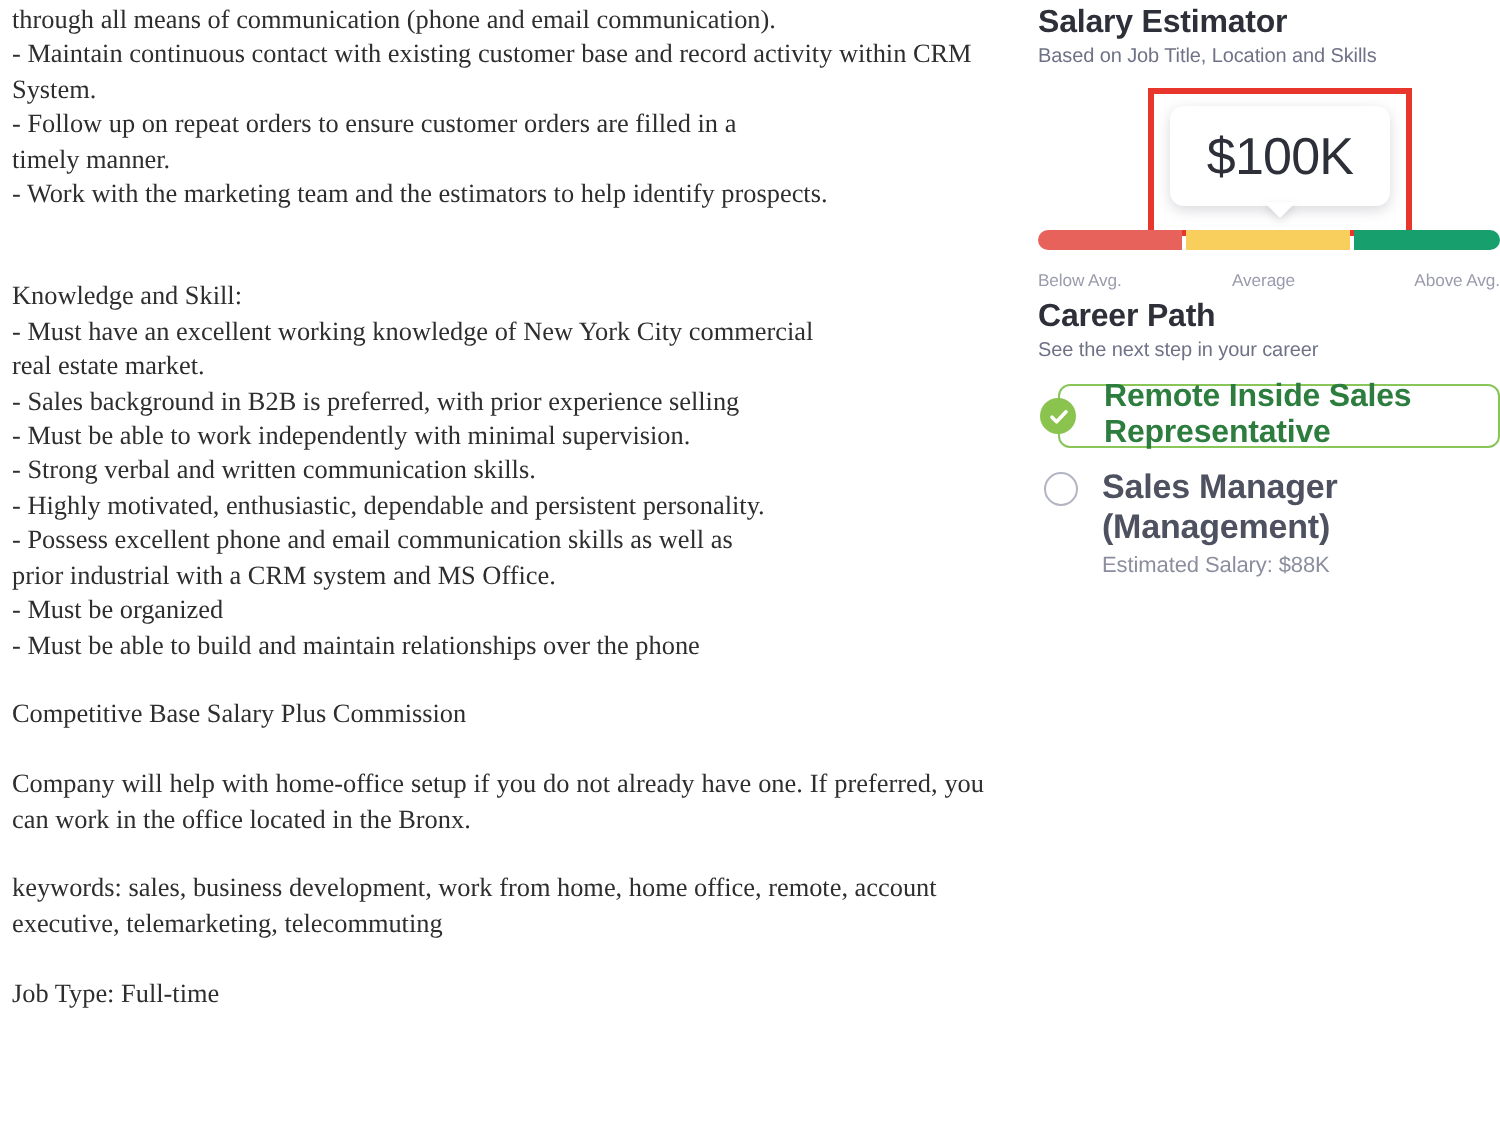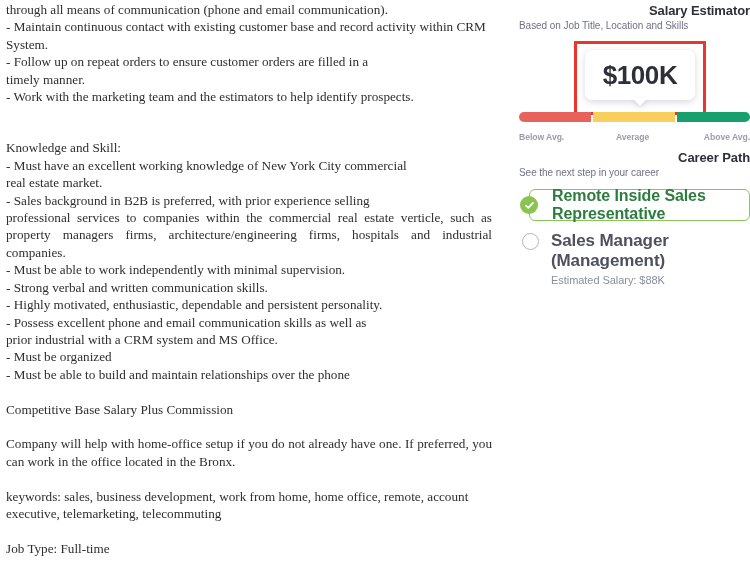--- a/index.html
+++ b/index.html
@@ -45,47 +45,45 @@
   #side-panel {
     position: absolute;
     left: 505px;
     top: 0;
     width: 245px;
     height: 571px;
     font-family: "Liberation Sans", sans-serif;
   }
 
   .widget-title {
-    font-size: 13px;
+    font-size: 16px;
     font-weight: bold;
     color: #2d2f39;
     letter-spacing: -0.1px;
     margin: 0;
     padding: 0;
-    text-align: right;
   }
   .widget-sub {
     font-size: 10px;
     color: #6f7287;
     margin: 2px 0 0 0;
     letter-spacing: -0.05px;
   }
 
   
   #salary-estimator {
     position: absolute;
     left: 14px;
     top: 3px;
     width: 231px;
   }
   #salary-gauge-wrap {
     position: relative;
     margin-top: 10px;
     height: 88px;
-    font-weight: bold;
   }
   #salary-bubble-annotation {
     position: absolute;
     left: 55px;
     top: 0px;
     width: 132px;
     height: 74px;
     border: 3px solid #e8362c;
     box-sizing: border-box;
   }
@@ -240,21 +238,20 @@
       <div class="jd-line">through all means of communication (phone and email communication).</div>
       <div class="jd-line">- Maintain continuous contact with existing customer base and record activity within CRM System.</div>
       <div class="jd-line">- Follow up on repeat orders to ensure customer orders are filled in a</div>
       <div class="jd-line">timely manner.</div>
       <div class="jd-line">- Work with the marketing team and the estimators to help identify prospects.</div>
       <div class="jd-gap big"></div>
       <div class="jd-line">Knowledge and Skill:</div>
       <div class="jd-line">- Must have an excellent working knowledge of New York City commercial</div>
       <div class="jd-line">real estate market.</div>
       <div class="jd-line">- Sales background in B2B is preferred, with prior experience selling</div>
-      <div class="jd-line justify">professional services to companies within the commercial real estate verticle, such as property managers firms, architecture/engineering firms, hospitals and industrial companies.</div>
       <div class="jd-line">- Must be able to work independently with minimal supervision.</div>
       <div class="jd-line">- Strong verbal and written communication skills.</div>
       <div class="jd-line">- Highly motivated, enthusiastic, dependable and persistent personality.</div>
       <div class="jd-line">- Possess excellent phone and email communication skills as well as</div>
       <div class="jd-line">prior industrial with a CRM system and MS Office.</div>
       <div class="jd-line">- Must be organized</div>
       <div class="jd-line">- Must be able to build and maintain relationships over the phone</div>
       <div class="jd-gap"></div>
       <div class="jd-line">Competitive Base Salary Plus Commission</div>
       <div class="jd-gap"></div>

